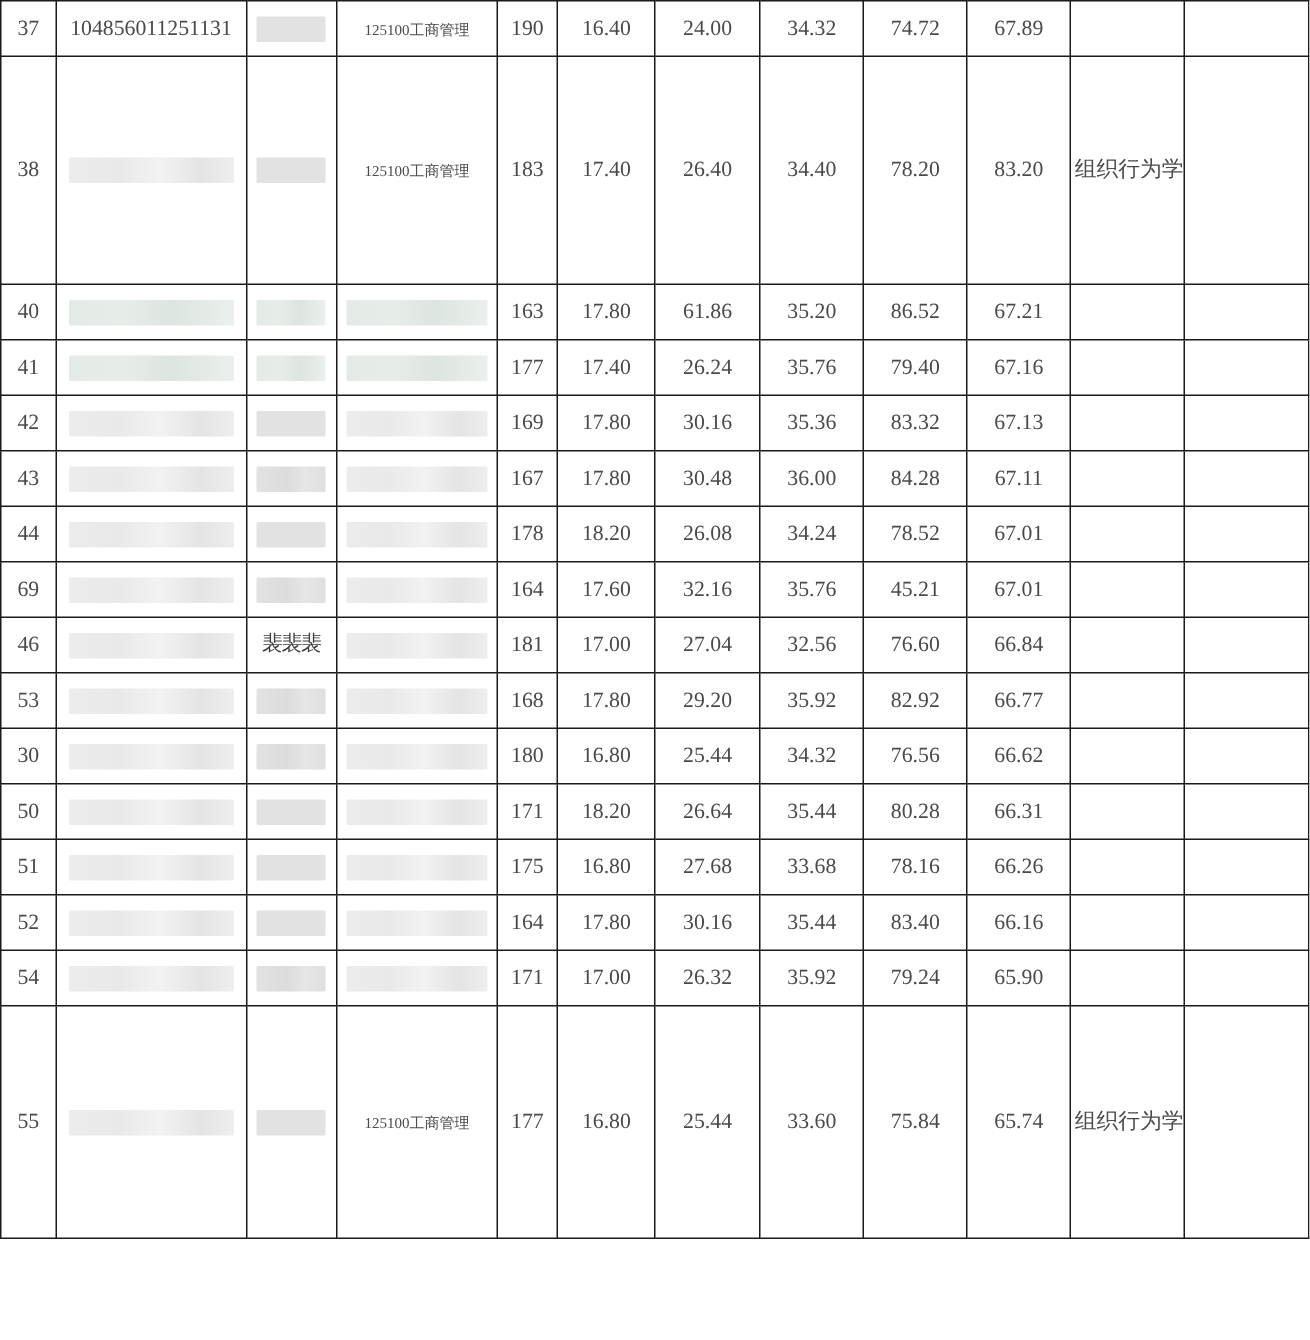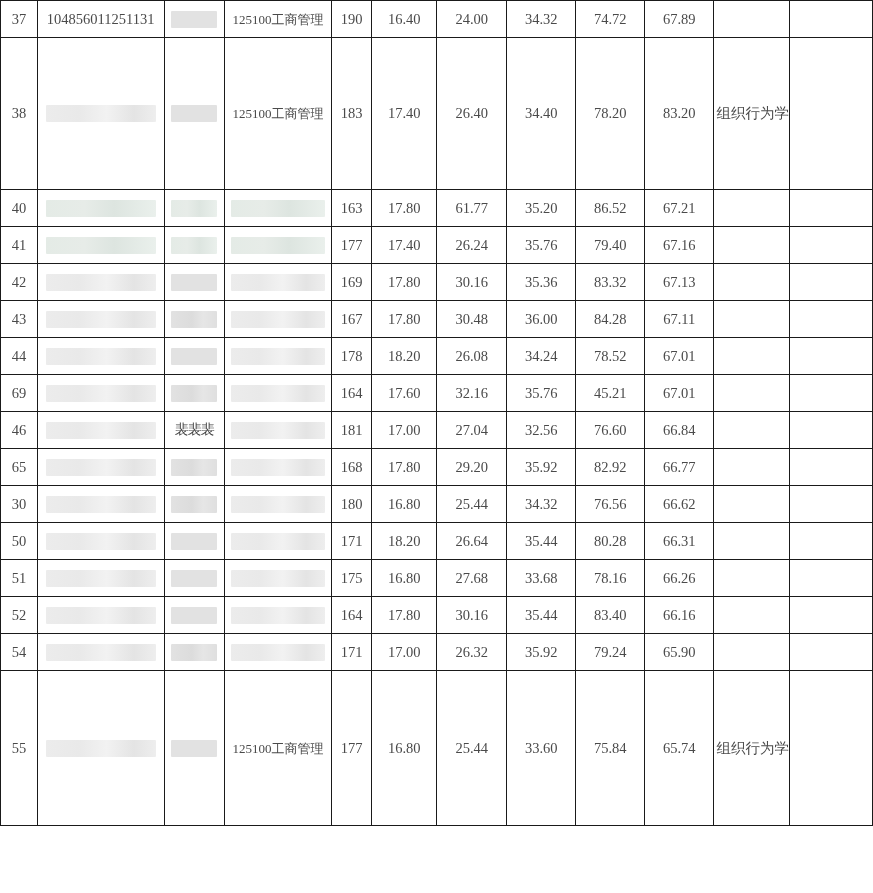--- a/index.html
+++ b/index.html
@@ -59,21 +59,21 @@
   .redact.gray{
     background:linear-gradient(90deg,#ececec 0%,#e9e9e9 30%,#f2f2f2 55%,#e4e4e4 80%,#eeeeee 100%);
   }
   .redact.gray-d{
     background:linear-gradient(90deg,#e2e2e2 0%,#dcdcdc 45%,#e6e6e6 70%,#dfdfdf 100%);
   }
   .redact.plain{
     background:#e2e2e2;
   }
   .cell-major-text{
-    font-size:13px;
+    font-size:10px;
     letter-spacing:0;
   }
   .vert-note{
     white-space:normal;
     line-height:2.05;
     font-size:14.5px;
     text-align:center;
     padding:0 6px;
   }
   .name-text{
@@ -143,21 +143,21 @@
             <span class="redact g" style="width: 110px;"></span>
           </td>
           <td>
             <span class="redact g" style="width: 46px;"></span>
           </td>
           <td>
             <span class="redact g" style="width: 94px;"></span>
           </td>
           <td>163</td>
           <td>17.80</td>
-          <td>61.77</td>
+          <td>61.86</td>
           <td>35.20</td>
           <td>86.52</td>
           <td>67.21</td>
           <td></td>
           <td></td>
         </tr>
         <tr class="r-short">
           <td>41</td>
           <td>
             <span class="redact g" style="width: 110px;"></span>
@@ -269,21 +269,21 @@
           <td>181</td>
           <td>17.00</td>
           <td>27.04</td>
           <td>32.56</td>
           <td>76.60</td>
           <td>66.84</td>
           <td></td>
           <td></td>
         </tr>
         <tr class="r-short">
-          <td>65</td>
+          <td>53</td>
           <td>
             <span class="redact gray" style="width: 110px;"></span>
           </td>
           <td>
             <span class="redact gray-d" style="width: 46px;"></span>
           </td>
           <td>
             <span class="redact gray" style="width: 94px;"></span>
           </td>
           <td>168</td>

